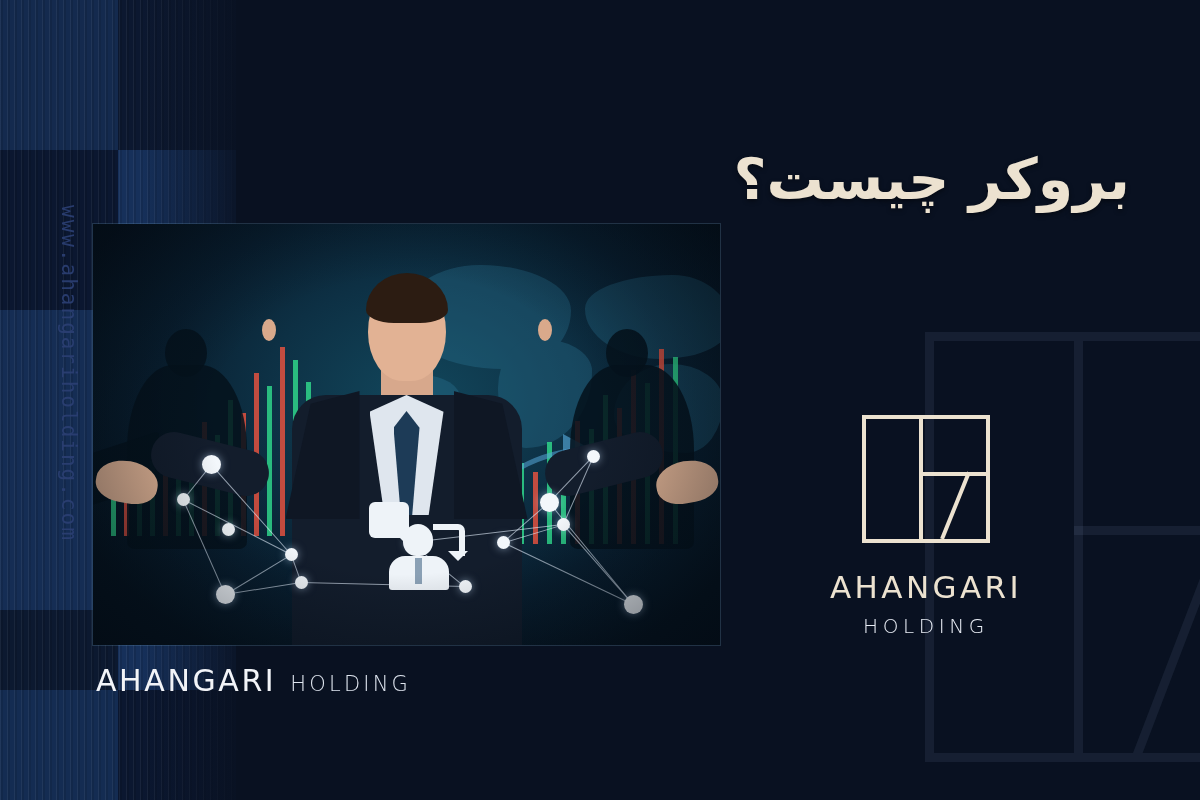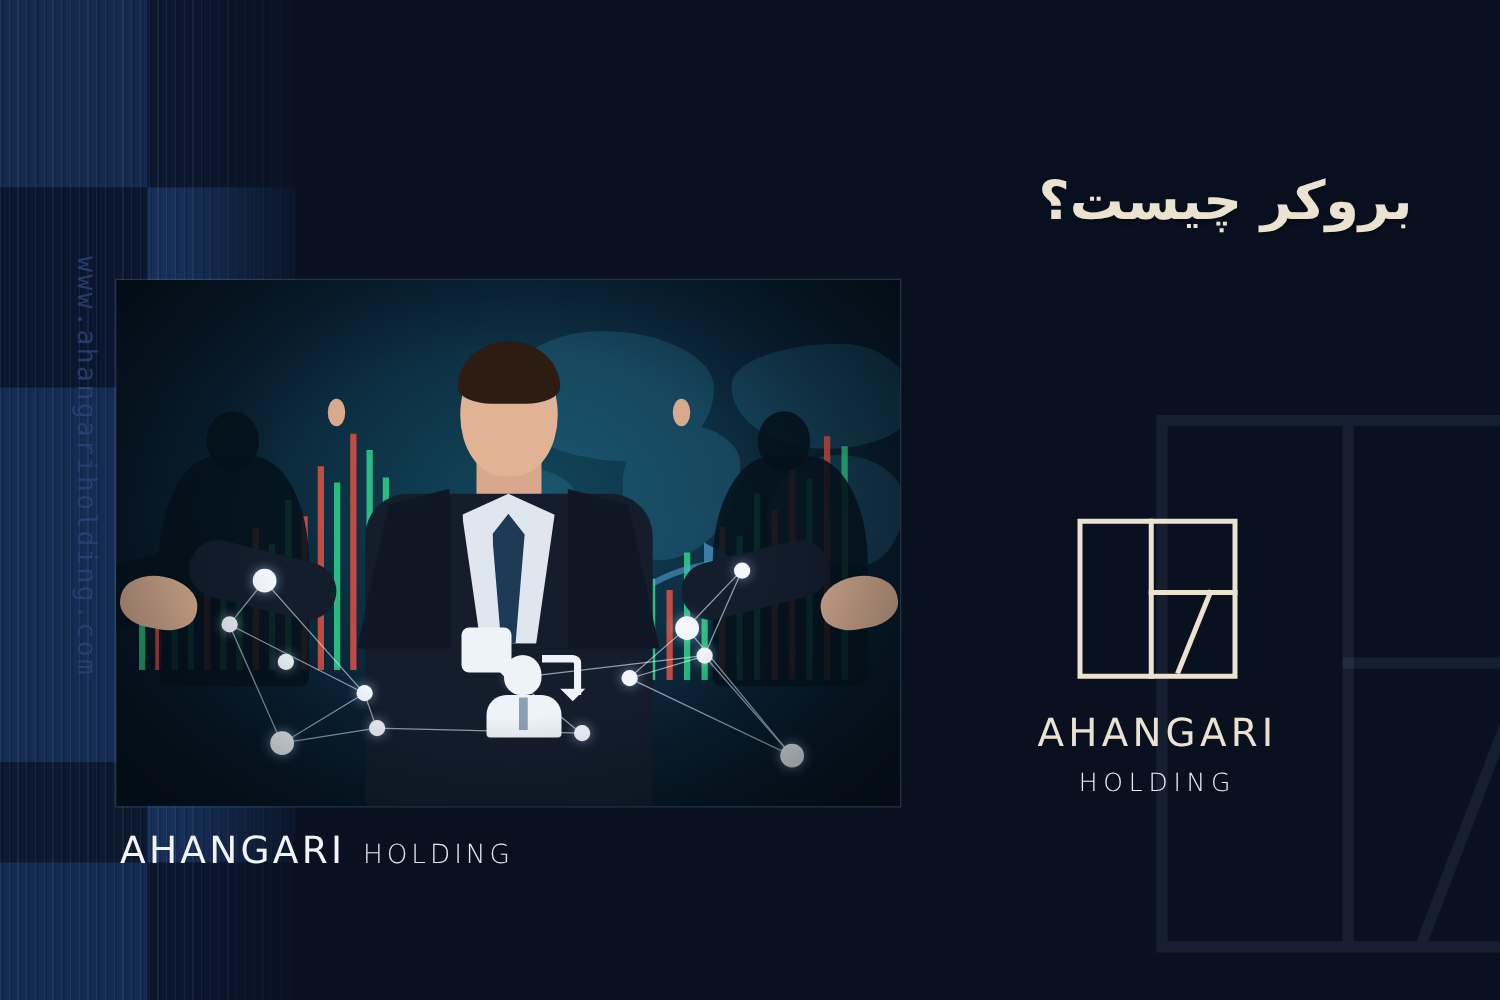--- a/index.html
+++ b/index.html
@@ -79,21 +79,21 @@
   .watermark .hline{
     position:absolute;left:45%;right:0;top:45%;height:9px;
     background:rgba(160,185,235,0.085);
   }
 
   
   .headline{
     position:absolute;
     right:70px;top:106px;
     color:#ece2d0;
-    font-size:43px;
+    font-size:57px;
     font-weight:700;
     line-height:1.25;
     letter-spacing:-1px;
     white-space:nowrap;
     text-shadow:0 2px 5px rgba(0,0,0,.45);
   }
 
   
   .logo-lockup{
     position:absolute;left:815px;top:415px;width:222px;text-align:center;

